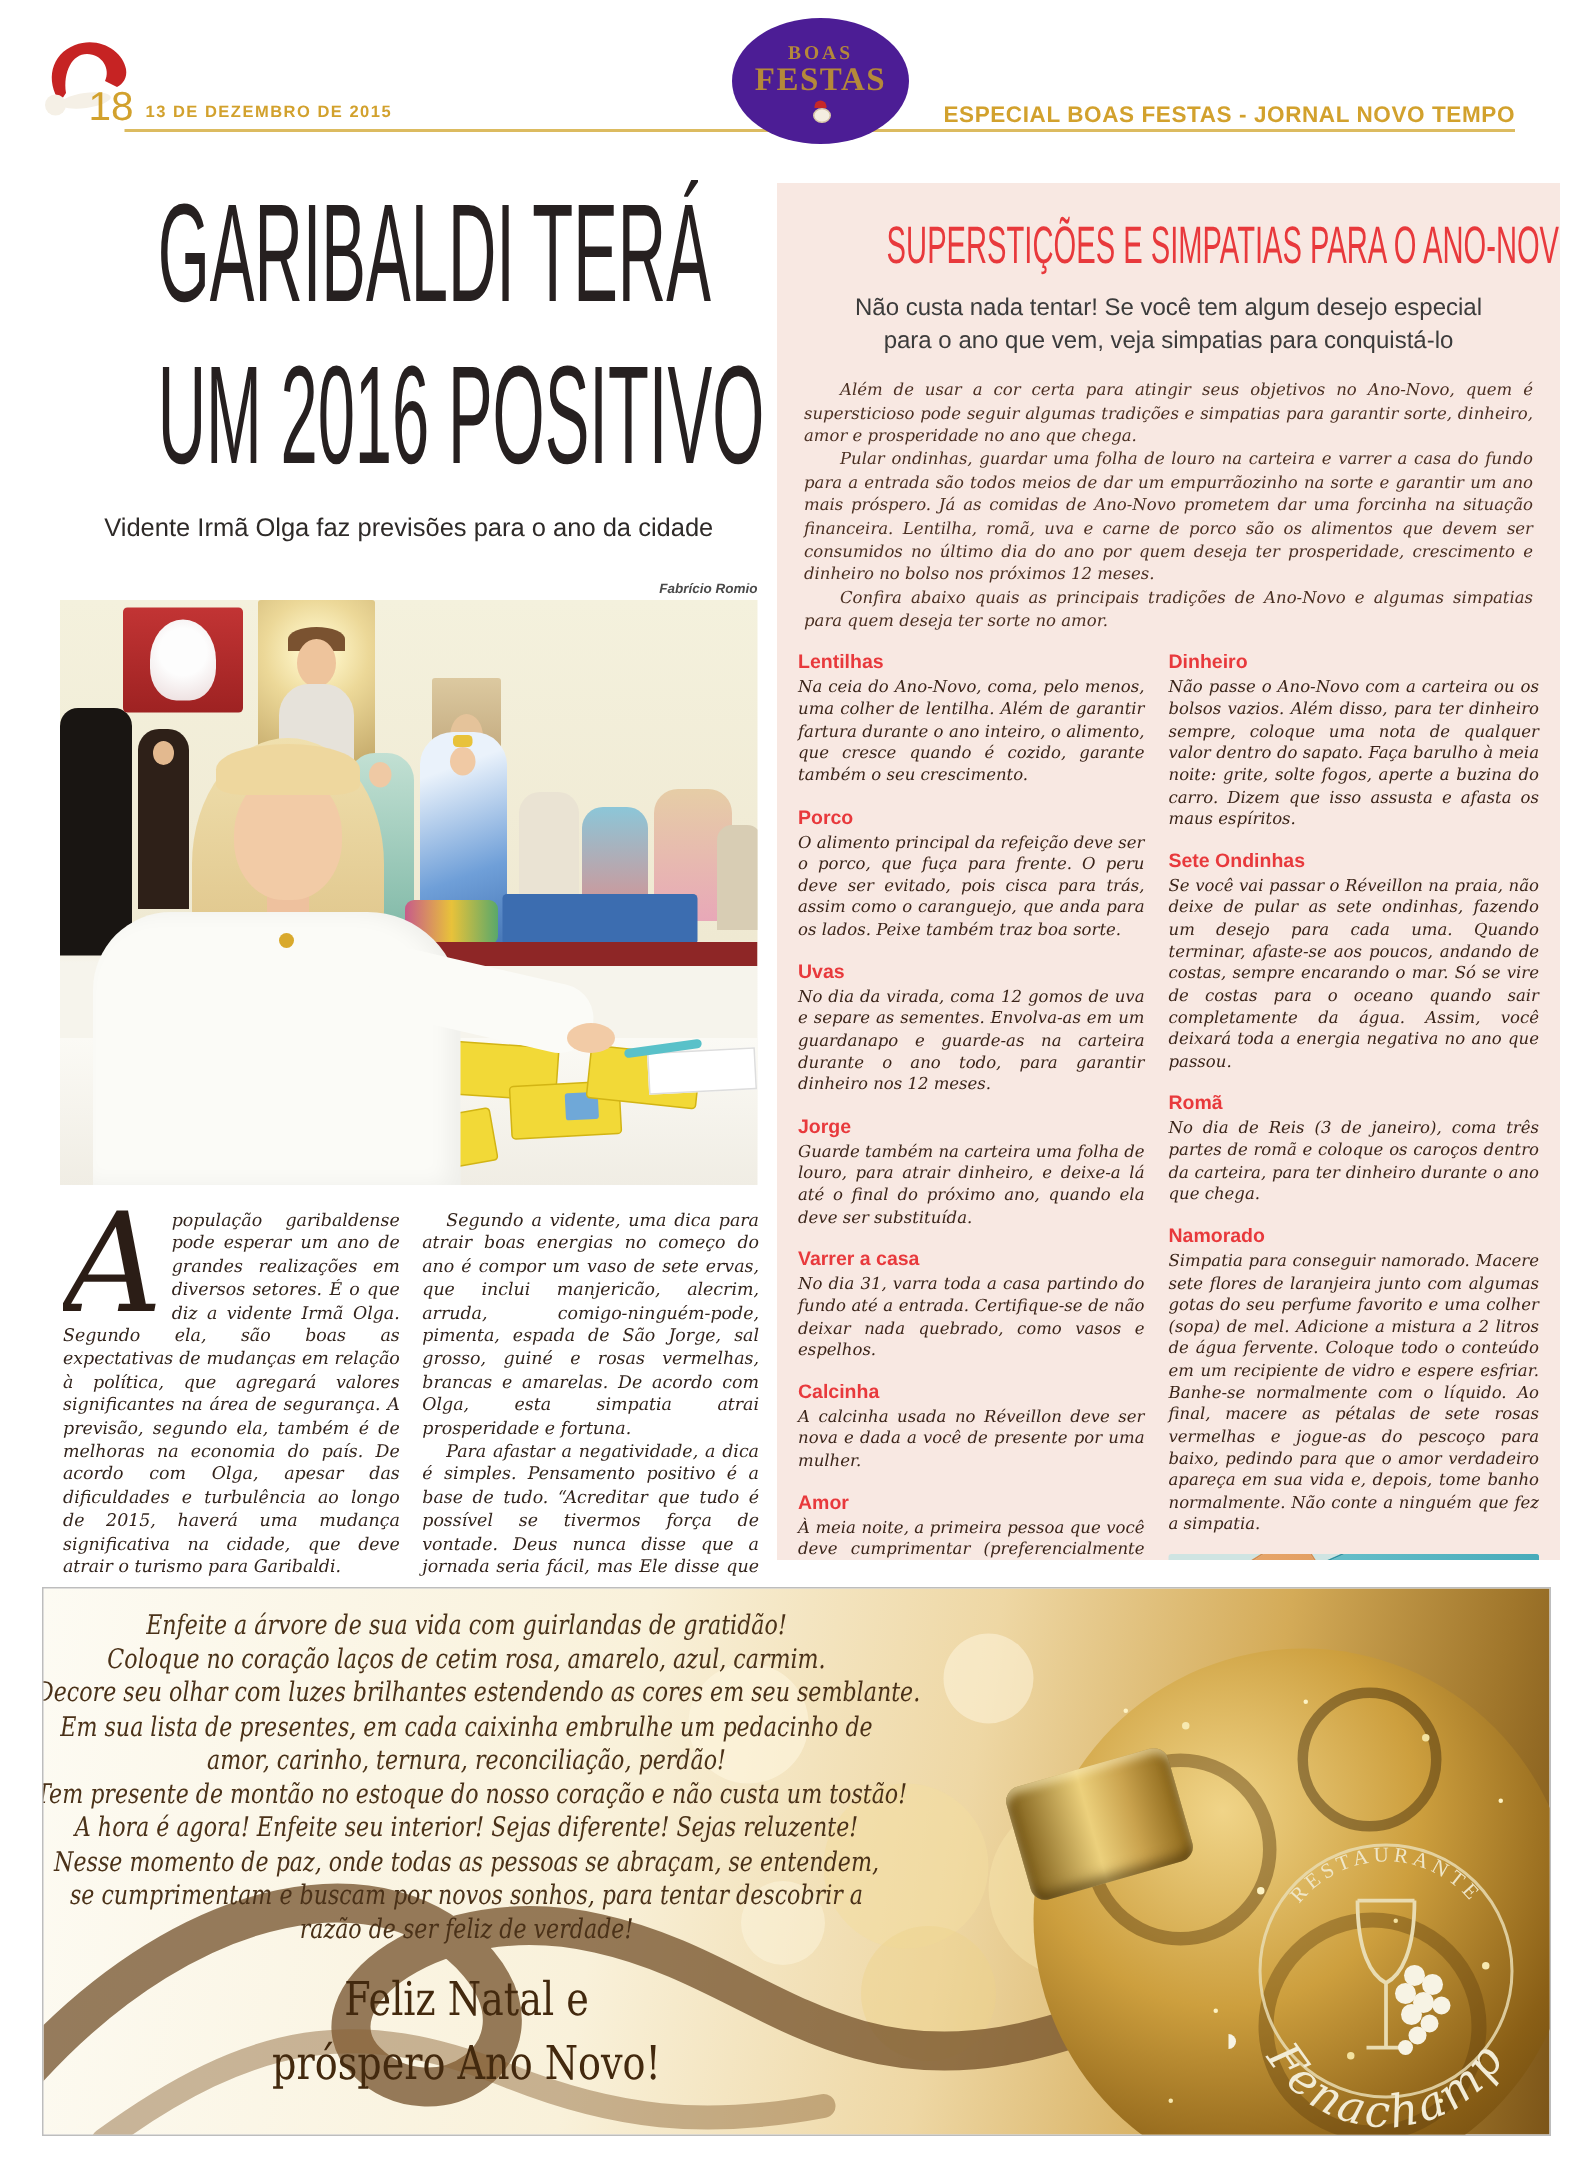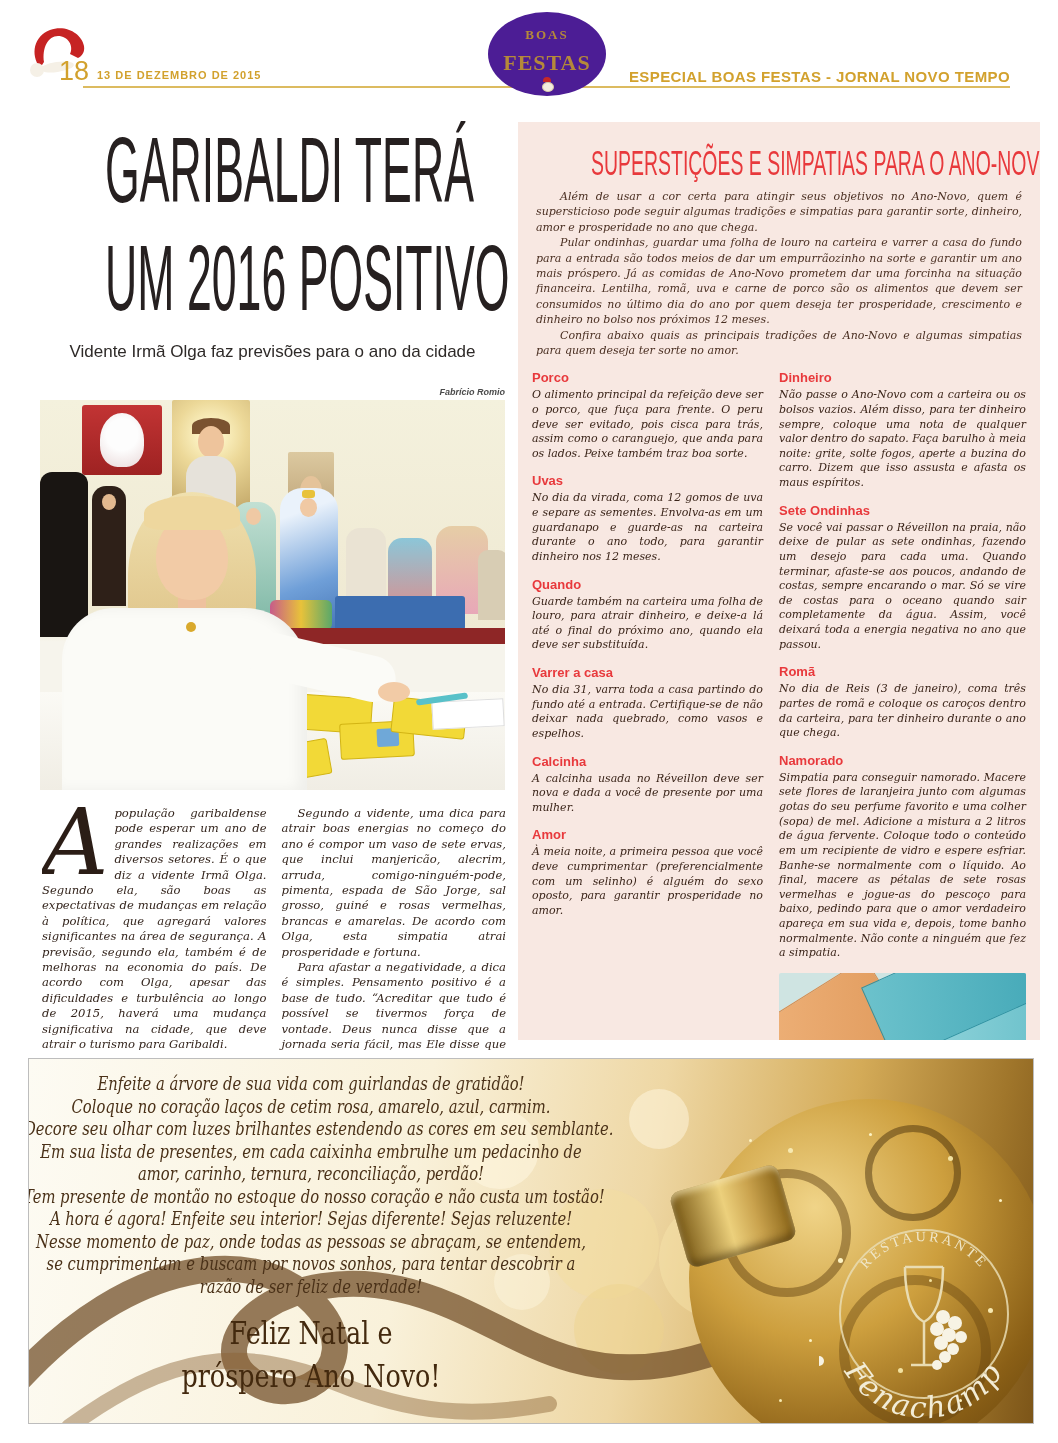--- a/index.html
+++ b/index.html
@@ -12,21 +12,21 @@
   .santa-hat{position:absolute;left:26px;top:24px;width:64px;height:54px;}
   .page-num{position:absolute;left:59px;top:56px;font-family:"Liberation Sans",sans-serif;
     font-size:27px;color:#d2a12d;font-weight:400;}
   .hdr-date{position:absolute;left:97px;top:69px;font-family:"Liberation Sans",sans-serif;
     font-size:11px;color:#d2a12d;font-weight:700;letter-spacing:1px;}
   .hdr-right{position:absolute;top:68px;left:610px;width:400px;text-align:right;
     font-family:"Liberation Sans",sans-serif;font-size:15px;color:#d2a12d;font-weight:700;letter-spacing:.4px;}
   .hdr-logo{position:absolute;left:488px;top:12px;width:118px;height:84px;background:#4c1d95;
     border-radius:50%;text-align:center;color:#b5893a;line-height:1;}
   .hdr-logo .l1{font-family:"Liberation Serif",serif;font-size:13px;letter-spacing:2px;margin-top:16px;font-weight:700;}
-  .hdr-logo .l2{font-family:"Liberation Serif",serif;font-size:22px;letter-spacing:1px;font-weight:700;margin-top:11px;}
+  .hdr-logo .l2{font-family:"Liberation Serif",serif;font-size:22px;letter-spacing:1px;font-weight:700;margin-top:1px;}
   .mini-santa{width:12px;height:14px;margin:3px auto 0;position:relative;}
   .mini-santa .hat{position:absolute;left:2px;top:0;width:8px;height:5px;background:#c62828;border-radius:4px 4px 0 0;}
   .mini-santa .beard{position:absolute;left:1px;top:5px;width:10px;height:8px;background:#f4ede0;border-radius:50%;border:1px solid #d8c8a8;}
 
   
   .headline{position:absolute;left:40px;top:124px;width:465px;text-align:center;color:#262020;}
   .headline-line{font-family:"Liberation Sans",sans-serif;font-size:62px;white-space:nowrap;
     transform:scale(0.72,1.5);transform-origin:50% 0;line-height:1;}
   .headline-line.second{margin-top:46px;}
   .subhead{position:absolute;left:40px;top:342px;width:465px;text-align:center;
@@ -217,37 +217,42 @@
 
 <div class="article">
   <p class="first"><span class="dropcap">A</span><span>população garibaldense pode esperar um ano de grandes realizações em diversos setores. É o que diz a vidente Irmã Olga. Segundo ela, são boas as expectativas de mudanças em relação à política, que agregará valores significantes na área de segurança. A previsão, segundo ela, também é de melhoras na economia do país. De acordo com Olga, apesar das dificuldades e turbulência ao longo de 2015, haverá uma mudança significativa na cidade, que deve atrair o turismo para Garibaldi.</span></p>
   <p>Segundo a vidente, uma dica para atrair boas energias no começo do ano é compor um vaso de sete ervas, que inclui manjericão, alecrim, arruda, comigo-ninguém-pode, pimenta, espada de São Jorge, sal grosso, guiné e rosas vermelhas, brancas e amarelas. De acordo com Olga, esta simpatia atrai prosperidade e fortuna.</p>
   <p>Para afastar a negatividade, a dica é simples. Pensamento positivo é a base de tudo. “Acreditar que tudo é possível se tivermos força de vontade. Deus nunca disse que a jornada seria fácil, mas Ele disse que a chegada valeria a pena”, comentou Olga.</p>
 
 </div>
 
 <div class="pinkbox">
   <div class="pb-title">SUPERSTIÇÕES E SIMPATIAS PARA O ANO-NOVO</div>
+  <div class="pb-sub">Não custa nada tentar! Se você tem algum desejo especial para o ano que vem, veja simpatias para conquistá-lo</div>
   <div class="pb-intro">
     <p>Além de usar a cor certa para atingir seus objetivos no Ano-Novo, quem é supersticioso pode seguir algumas tradições e simpatias para garantir sorte, dinheiro, amor e prosperidade no ano que chega.</p>
     <p>Pular ondinhas, guardar uma folha de louro na carteira e varrer a casa do fundo para a entrada são todos meios de dar um empurrãozinho na sorte e garantir um ano mais próspero. Já as comidas de Ano-Novo prometem dar uma forcinha na situação financeira. Lentilha, romã, uva e carne de porco são os alimentos que devem ser consumidos no último dia do ano por quem deseja ter prosperidade, crescimento e dinheiro no bolso nos próximos 12 meses.</p>
     <p>Confira abaixo quais as principais tradições de Ano-Novo e algumas simpatias para quem deseja ter sorte no amor.</p>
   </div>
   <div class="pb-cols">
     <div class="pb-col">
       <div class="sec">
+        <h4>Lentilhas</h4>
+        <p>Na ceia do Ano-Novo, coma, pelo menos, uma colher de lentilha. Além de garantir fartura durante o ano inteiro, o alimento, que cresce quando é cozido, garante também o seu crescimento.</p>
+      </div>
+      <div class="sec">
         <h4>Porco</h4>
         <p>O alimento principal da refeição deve ser o porco, que fuça para frente. O peru deve ser evitado, pois cisca para trás, assim como o caranguejo, que anda para os lados. Peixe também traz boa sorte.</p>
       </div>
       <div class="sec">
         <h4>Uvas</h4>
         <p>No dia da virada, coma 12 gomos de uva e separe as sementes. Envolva-as em um guardanapo e guarde-as na carteira durante o ano todo, para garantir dinheiro nos 12 meses.</p>
       </div>
       <div class="sec">
-        <h4>Quando</h4>
+        <h4>Jorge</h4>
         <p>Guarde também na carteira uma folha de louro, para atrair dinheiro, e deixe-a lá até o final do próximo ano, quando ela deve ser substituída.</p>
       </div>
       <div class="sec">
         <h4>Varrer a casa</h4>
         <p>No dia 31, varra toda a casa partindo do fundo até a entrada. Certifique-se de não deixar nada quebrado, como vasos e espelhos.</p>
       </div>
       <div class="sec">
         <h4>Calcinha</h4>
         <p>A calcinha usada no Réveillon deve ser nova e dada a você de presente por uma mulher.</p>
       </div>

